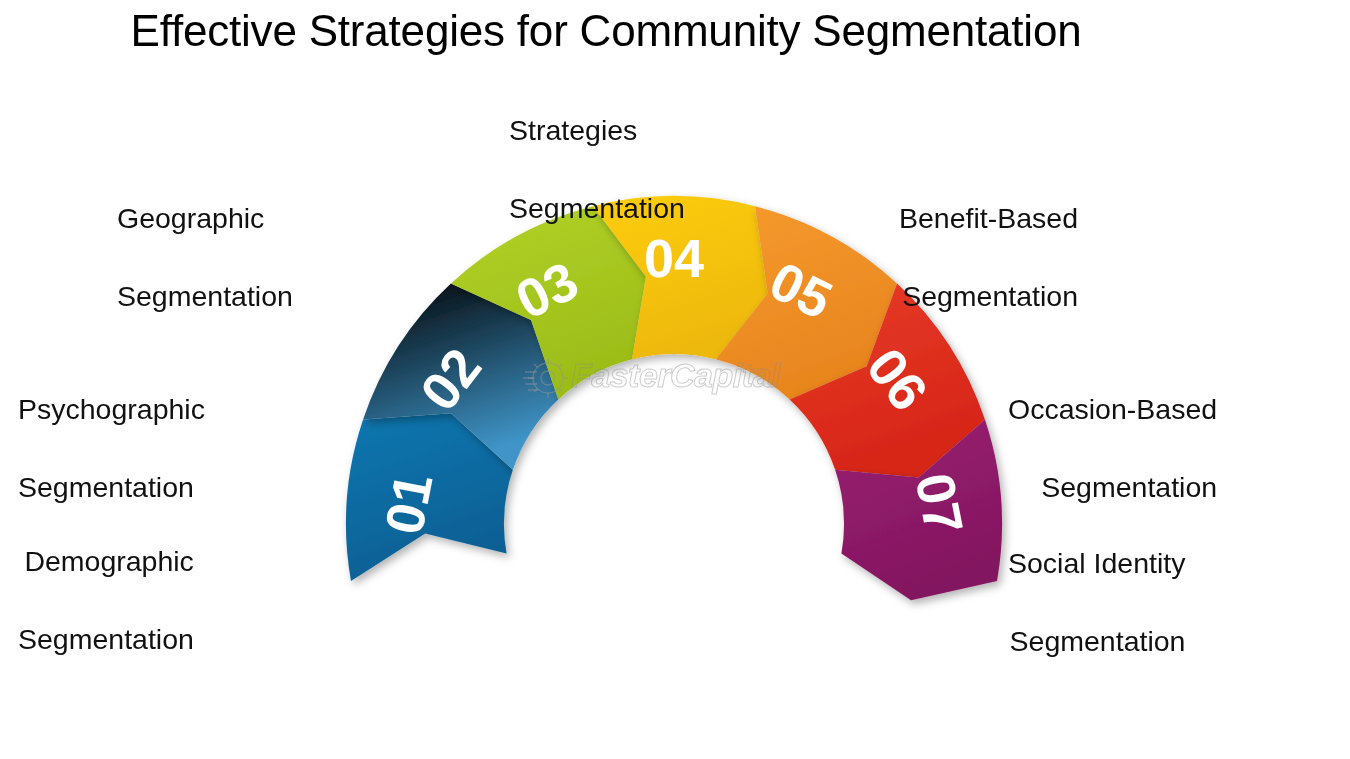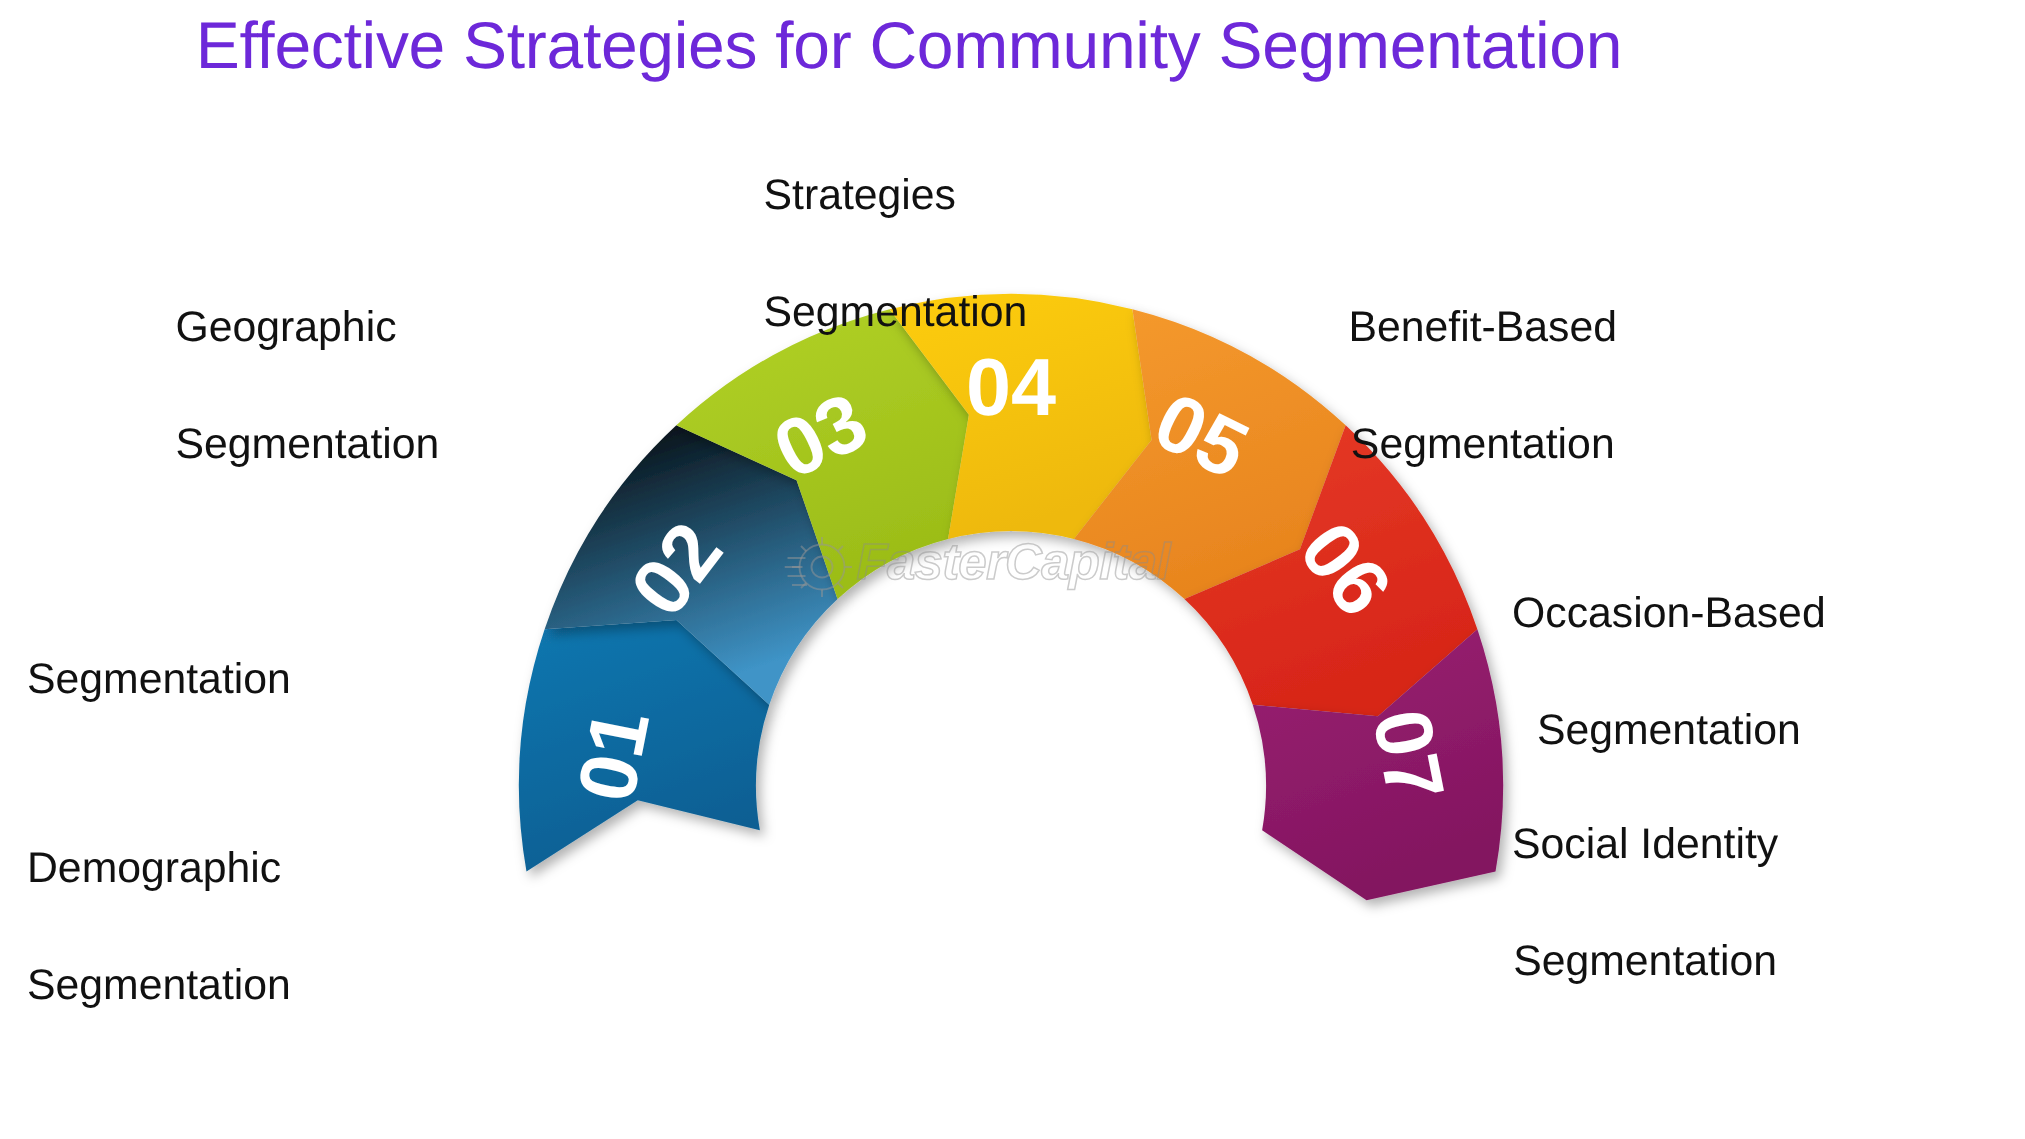--- a/index.html
+++ b/index.html
@@ -17,21 +17,21 @@
   }
   #page-title {
     position: absolute;
     left: 0;
     top: 6px;
     width: 1212px;
     text-align: center;
     font-size: 44px;
     font-weight: 400;
     letter-spacing: -0.2px;
-    color: #6d28d9;
+    color: #000000;
     white-space: nowrap;
   }
   #diagram-wrap {
     position: absolute;
     left: 0;
     top: 0;
     width: 1350px;
     height: 759px;
   }
   svg.arc-svg {
@@ -51,26 +51,26 @@
     dominant-baseline: middle;
   }
   .callout {
     position: absolute;
     font-size: 28.5px;
     line-height: 1.19;
     font-weight: 400;
     color: #111111;
     white-space: nowrap;
   }
-  .callout.right { text-align: center; }
+  .callout.right { text-align: right; }
   .callout.left  { text-align: left; }
   .callout .l2 { display: block; margin-top: 44px; }
 
   
-  #cl-demographic   { left: 18px;  top: 563px; }
+  #cl-demographic   { left: 18px;  top: 545px; text-align: right; }
   #cl-psychographic { left: 18px;  top: 393px; }
   #cl-geographic    { left: 117px; top: 202px; }
   #cl-behavioral    { left: 509px; top: 114px; }
   #cl-benefit       { left: 899px; top: 202px; }
   #cl-occasion      { left: 1008px;top: 393px; }
   #cl-social        { left: 1008px;top: 547px; }
 
   #watermark {
     position: absolute;
     left: 523px;
@@ -165,20 +165,21 @@
       </g>
     </svg>
     <div class="wm-text">FasterCapital</div>
   </div>
 
   <div class="callout left" id="cl-demographic">
     <span>Demographic</span>
     <span class="l2">Segmentation</span>
   </div>
   <div class="callout left" id="cl-psychographic">
+    <span>Psychographic</span>
     <span class="l2">Segmentation</span>
   </div>
   <div class="callout left" id="cl-geographic">
     <span>Geographic</span>
     <span class="l2">Segmentation</span>
   </div>
   <div class="callout left" id="cl-behavioral">
     <span>Strategies</span>
     <span class="l2">Segmentation</span>
   </div>

